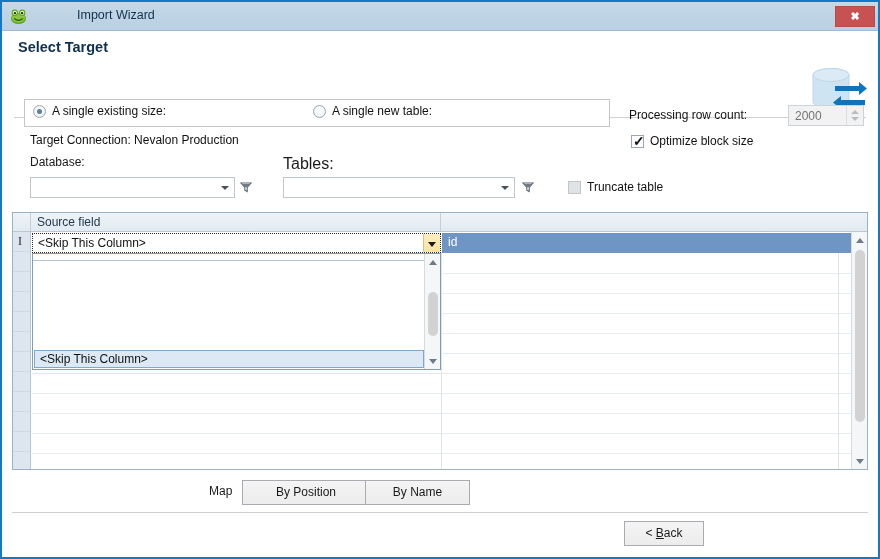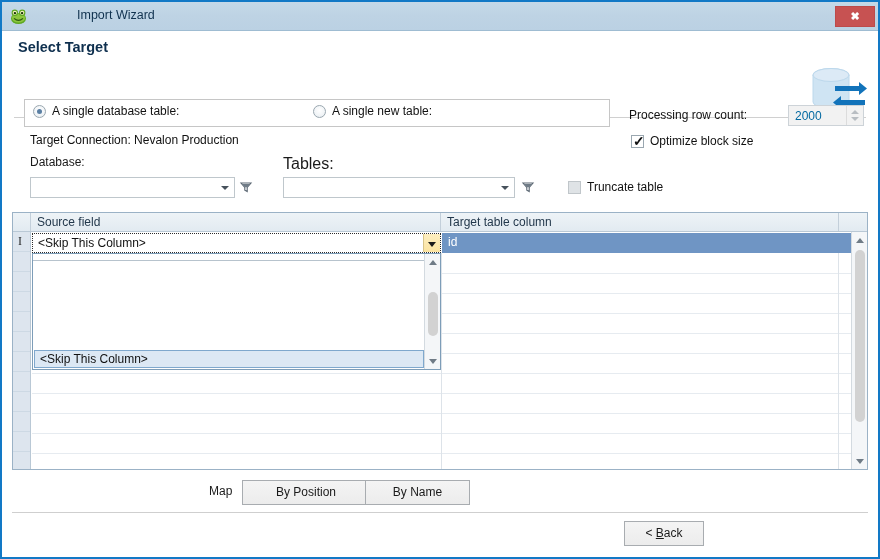--- a/index.html
+++ b/index.html
@@ -200,21 +200,21 @@
     left: 786px; top: 103px;
     width: 76px; height: 21px;
     border: 1px solid #cdd3d8;
     background: #f2f2f2;
     box-sizing: border-box;
   }
   #spin-rowcount .val {
     position: absolute;
     left: 6px; top: 3px;
     font-size: 12px;
-    color: #0369a1;
+    color: #737373;
   }
   #spin-rowcount .spin-btns {
     position: absolute;
     right: 0; top: 0;
     width: 16px; height: 100%;
     border-left: 1px solid #dcdcdc;
     background: #f2f2f2;
   }
   .spin-arrow {
     position: absolute;
@@ -548,21 +548,21 @@
         <path d="M28 22 H52 L52 18 L60 24.5 L52 31 L52 27 H28 Z" fill="#1273ba"></path>
         <path d="M58 36 H34 L34 32 L26 38.5 L34 45 L34 41 H58 Z" fill="#1273ba"></path>
       </svg>
     </span>
     <div id="header-rule"></div>
   </div>
 
   <div id="radio-group-box">
     <div class="radio-opt" id="radio-existing">
       <span class="radio-dot on"></span>
-      <span class="radio-label">A single database table:</span>
+      <span class="radio-label">A single existing size:</span>
     </div>
     <div class="radio-opt" id="radio-new">
       <span class="radio-dot"></span>
       <span class="radio-label">A single new table:</span>
     </div>
   </div>
 
   <div id="target-conn">Target Connection: Nevalon Production</div>
 
   <div id="lbl-database">Database:</div>
@@ -606,21 +606,20 @@
   <div class="checkrow" id="chk-truncate">
     <span class="checkbox disabled-look"></span>
     <span class="check-label">Truncate table</span>
   </div>
 
   <div id="grid">
 
     <div id="grid-header">
       <div class="gh-cell" id="gh-gutter"></div>
       <div class="gh-cell" id="gh-source">Source field</div>
-      <div class="gh-cell" id="gh-target">Target table column</div>
       <div class="gh-cell" id="gh-end"></div>
     </div>
 
     <div id="grid-gutter">
       <div class="gutter-row">
         <span id="gutter-cursor">I</span>
       </div>
       <div class="gutter-row"></div>
       <div class="gutter-row"></div>
       <div class="gutter-row"></div>

